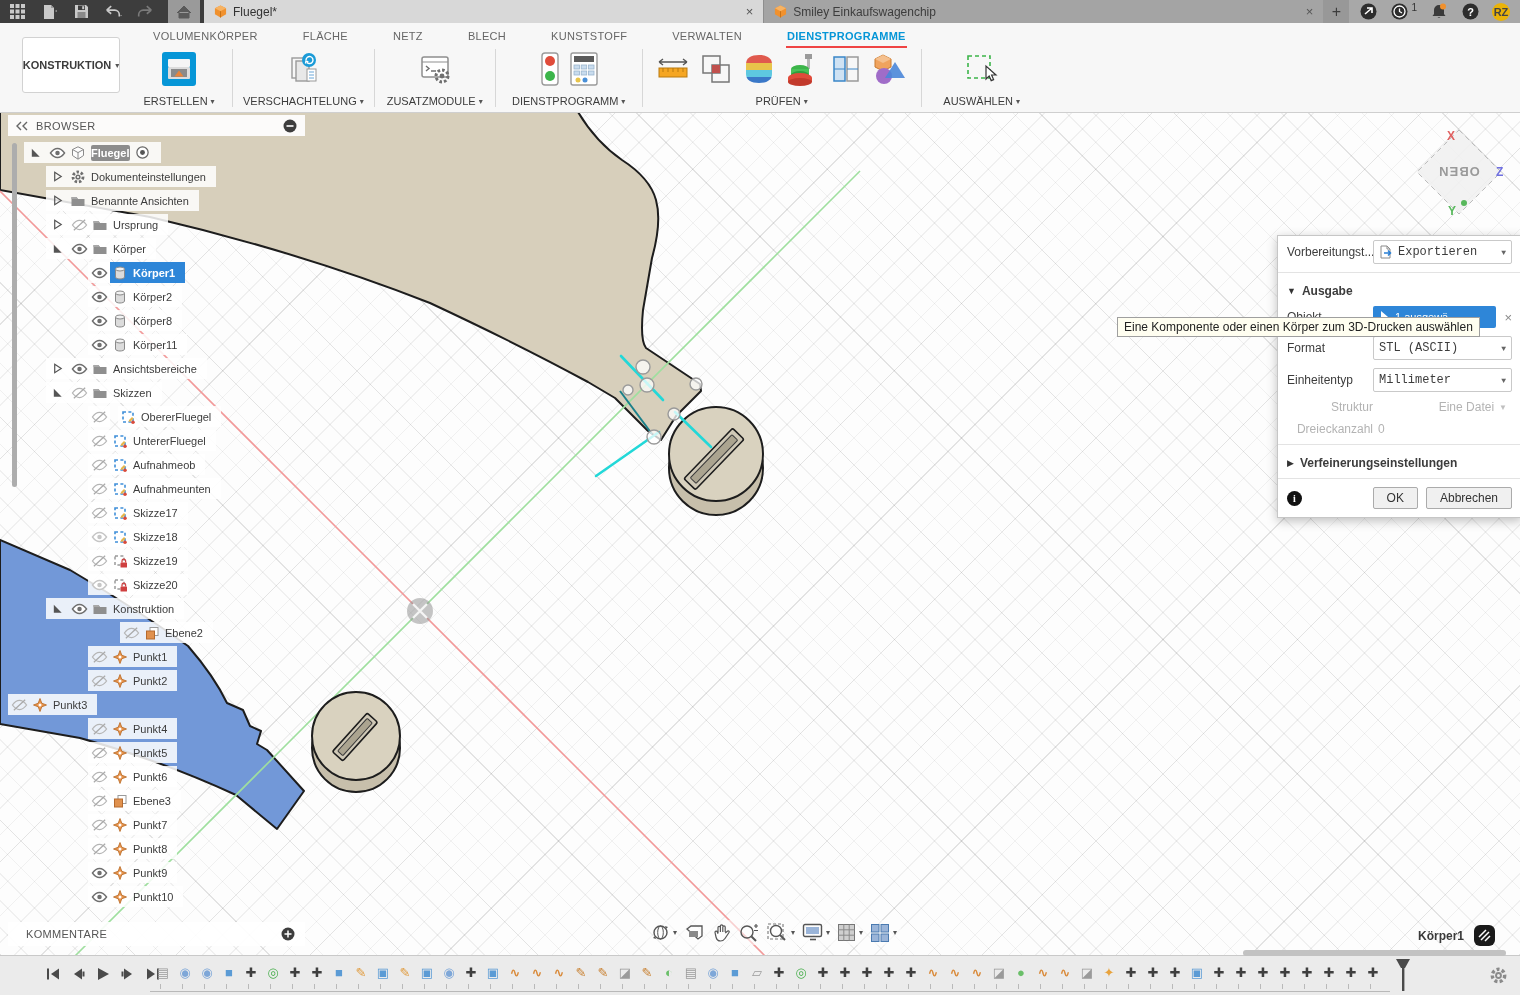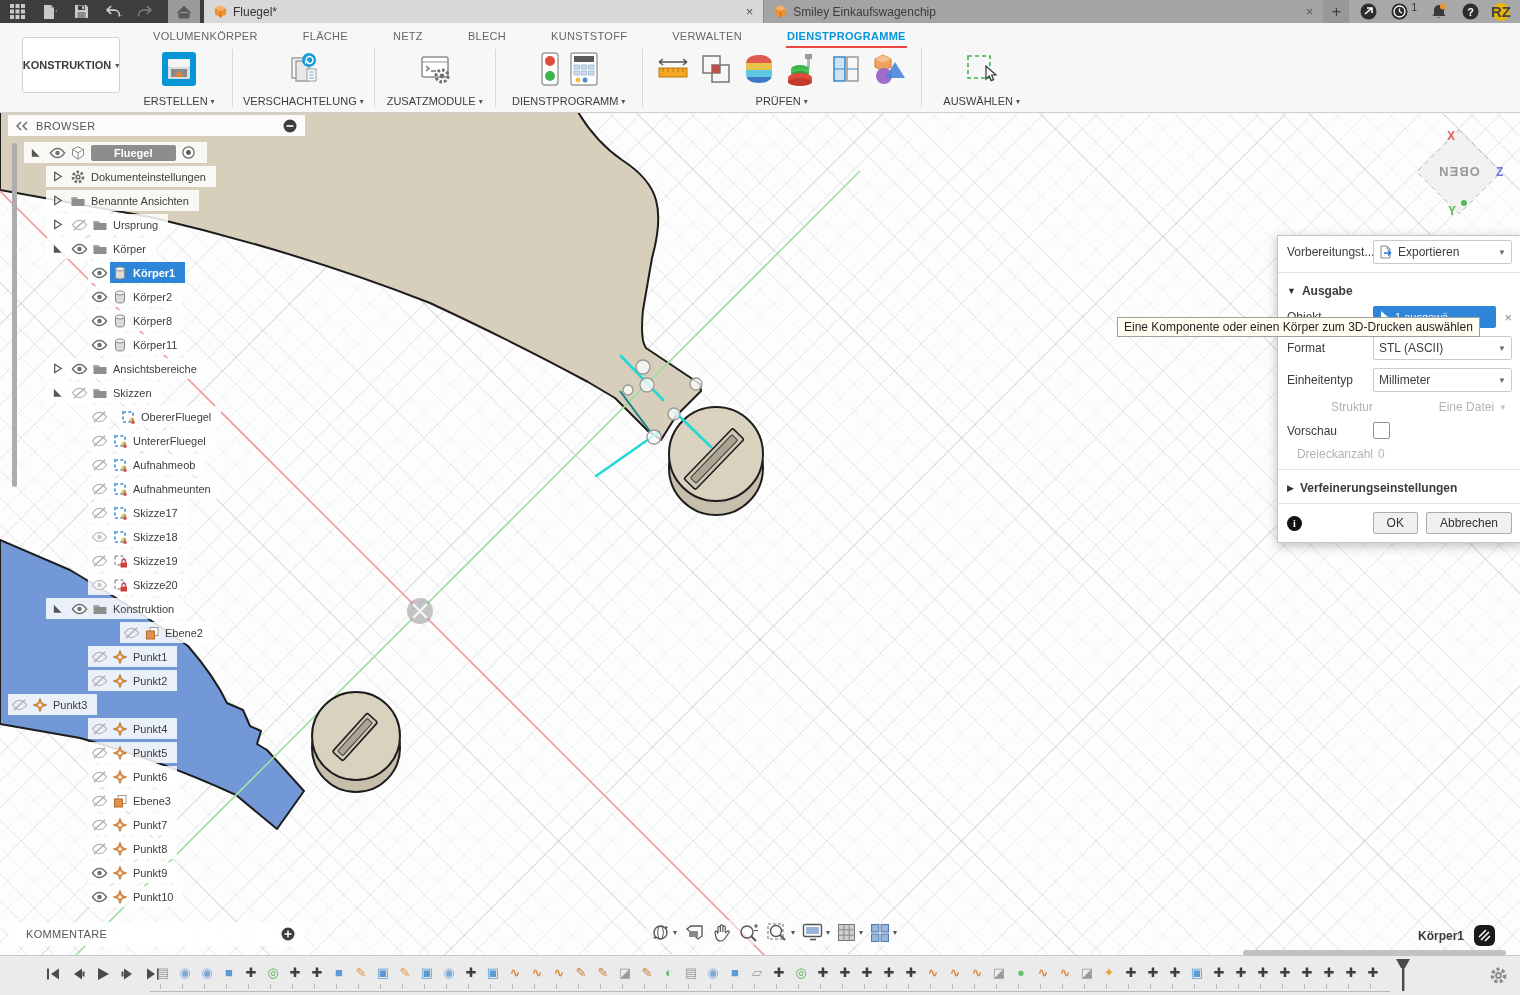--- a/index.html
+++ b/index.html
@@ -12,21 +12,21 @@
   .tb{position:absolute;left:0;top:0;width:1520px;height:23px;background:#a8a8a8;display:flex;align-items:stretch;z-index:40;}
   .tb-left{background:#3d3d3d;display:flex;align-items:center;padding:0 4px 0 8px;gap:14px;}
   .tb-ic{width:18px;height:18px;display:flex;align-items:center;justify-content:center;cursor:default;}
   .tb-home{background:#9a9a9a;width:32px;height:23px;display:flex;align-items:center;justify-content:center;}
   .doctab{display:flex;align-items:center;gap:6px;padding:0 10px;font-size:12px;color:#333;min-width:0;flex:1;justify-content:center;position:relative;}
   .doctab.active{background:#d8d8d8;}
   .doctab.inactive{background:#a4a4a4;color:#3d3d3d;border-left:1px solid #8e8e8e;}
   .doctab .x{margin-left:auto;color:#555;font-size:13px;}
   .tb-right{display:flex;align-items:center;gap:13px;padding:0 10px;background:#a8a8a8;}
   .tb-plus{width:26px;height:23px;background:#989898;display:flex;align-items:center;justify-content:center;font-size:16px;color:#3d3d3d;}
-  .avatar{width:18px;height:18px;border-radius:50%;background:#eab308;color:#444;font-size:15px;font-weight:bold;display:flex;align-items:center;justify-content:center;}
+  .avatar{width:18px;height:18px;border-radius:50%;background:#eab308;color:#444;font-size:11px;font-weight:bold;display:flex;align-items:center;justify-content:center;}
   .badge1{font-size:10px;color:#333;margin-left:-10px;margin-top:-8px;}
 
   
   .ribbon{position:absolute;left:0;top:23px;width:1520px;height:89px;background:#f7f7f7;border-bottom:1px solid #cfcfcf;z-index:39;}
   .ws-btn{position:absolute;left:22px;top:14px;width:96px;height:54px;background:#fff;border:1px solid #d2d2d2;border-radius:3px;
           font-size:11px;font-weight:bold;color:#3c3c3c;display:flex;align-items:center;justify-content:center;gap:4px;}
   .rtabs{position:absolute;left:152px;top:4px;display:flex;gap:43px;font-size:11px;color:#666;letter-spacing:.3px;}
   .rtab{padding:3px 1px 4px;cursor:default;white-space:nowrap;}
   .rtab.active{color:#0696d7;border-bottom:2px solid #ef4444;font-weight:bold;}
   .panels{position:absolute;left:130px;top:24px;display:flex;align-items:stretch;height:62px;}
@@ -50,21 +50,21 @@
   
   .browser-head{position:absolute;left:8px;top:115px;width:297px;height:21px;background:rgba(255,255,255,.92);
       display:flex;align-items:center;font-size:11px;color:#555;letter-spacing:.4px;z-index:10;padding:0 8px;box-sizing:border-box;gap:8px;}
   .browser-head .spacer{flex:1;}
   .vscroll{position:absolute;left:12px;top:143px;width:5px;height:344px;background:#adadad;border-radius:3px;z-index:10;}
   #tree{position:absolute;left:8px;top:142px;z-index:10;}
   .trow{display:flex;align-items:center;height:21px;margin-bottom:3px;width:max-content;font-size:11px;color:#3c3c3c;}
   .tcell{width:22px;height:21px;display:flex;align-items:center;justify-content:center;background:rgba(255,255,255,.85);flex:0 0 auto;}
   .chip{display:flex;align-items:center;gap:5px;background:rgba(255,255,255,.85);padding:0 10px 0 2px;height:21px;}
   .chip.sel{background:#2e86d8;color:#fff;font-weight:bold;}
-  .rootlabel{background:#8d8d8d;color:#fff;font-weight:bold;padding:2px 23px;border-radius:2px;}
+  .rootlabel{background:#8d8d8d;color:#fff;font-weight:bold;padding:2px 0;border-radius:2px;}
   .ticon{width:16px;height:16px;display:inline-flex;}
   .comments{position:absolute;left:8px;top:922px;width:297px;height:24px;background:rgba(255,255,255,.9);z-index:10;
       display:flex;align-items:center;font-size:11px;color:#555;letter-spacing:.3px;padding:0 10px 0 18px;box-sizing:border-box;}
   .comments .spacer{flex:1;}
 
   
   .navbar{position:absolute;left:646px;top:920px;z-index:5;display:flex;align-items:center;gap:7px;
       background:rgba(253,253,253,.55);padding:2px 4px;}
   .nav-it{display:flex;align-items:center;gap:2px;}
   .nav-it .caret{font-size:8px;color:#555;}
@@ -75,21 +75,21 @@
   .selbadge{width:21px;height:21px;border-radius:6px;background:#1a1a1a;display:flex;align-items:center;justify-content:center;}
 
   
   .dlg{position:absolute;left:1277px;top:235px;width:243px;background:#fff;border:1px solid #c6c6c6;z-index:20;
        box-shadow:0 3px 10px rgba(0,0,0,.25);font-size:12px;color:#3c3c3c;}
   .dlg-head{display:flex;align-items:center;gap:7px;padding:6px 8px;font-weight:bold;font-size:11px;color:#333;letter-spacing:.2px;}
   .dlg-head .spacer{flex:1;}
   .dlg-row{display:flex;align-items:center;padding:4px 9px;}
   .dlg-row .lab{width:86px;flex:0 0 auto;}
   .dlg-row.dis .lab,.dlg-row.dis .flat{color:#b3b3b3;text-align:right;}
-  .dd{flex:1;height:22px;border:1px solid #c9c9c9;border-radius:2px;background:#fff;display:flex;align-items:center;padding:0 5px;gap:5px;}
+  .dd{flex:1;height:22px;border:1px solid #c9c9c9;border-radius:2px;background:#fff;display:flex;align-items:center;padding:0 5px;gap:5px;font-family:Liberation Mono, monospace;}
   .dd .val{flex:1;white-space:nowrap;overflow:hidden;}
   .dd .caret,.flat .caret{font-size:8px;color:#666;}
   .flat{flex:1;display:flex;align-items:center;padding:0 5px;gap:5px;}
   .dlg-sec{display:flex;align-items:center;gap:6px;padding:7px 9px 4px;font-weight:bold;}
   .dlg-sec .tri{font-size:9px;color:#333;}
   .hr{height:1px;background:#e3e3e3;margin:4px 0;}
   .objbtn{background:#2e86d8;color:#fff;height:22px;border-radius:2px;display:flex;align-items:center;gap:4px;padding:0 7px;font-size:11px;flex:1;white-space:nowrap;overflow:hidden;}
   .xclear{color:#8a8a8a;font-size:13px;margin-left:8px;}
   .chk{width:15px;height:15px;border:1px solid #8f8f8f;border-radius:2px;background:#fff;}
   .dlg-foot{display:flex;align-items:center;gap:8px;padding:8px 9px;}
@@ -1184,24 +1184,20 @@
       <span class="caret">▼</span>
     </span>
   </div>
   <div class="dlg-row dis">
     <span class="lab">Struktur</span>
     <span class="flat">
       <span class="val" style="flex:1">Eine Datei</span>
       <span class="caret" style="color:#c0c0c0">▼</span>
     </span>
   </div>
-  <div class="dlg-row">
-    <span class="lab">Vorschau</span>
-    <span class="chk"></span>
-  </div>
   <div class="dlg-row dis">
     <span class="lab">Dreieckanzahl</span>
     <span class="flat">
         <span>0</span>
       </span>
   </div>
   <div class="hr"></div>
   <div class="dlg-sec">
     <span class="tri">▶</span>
       <span>Verfeinerungseinstellungen</span>

